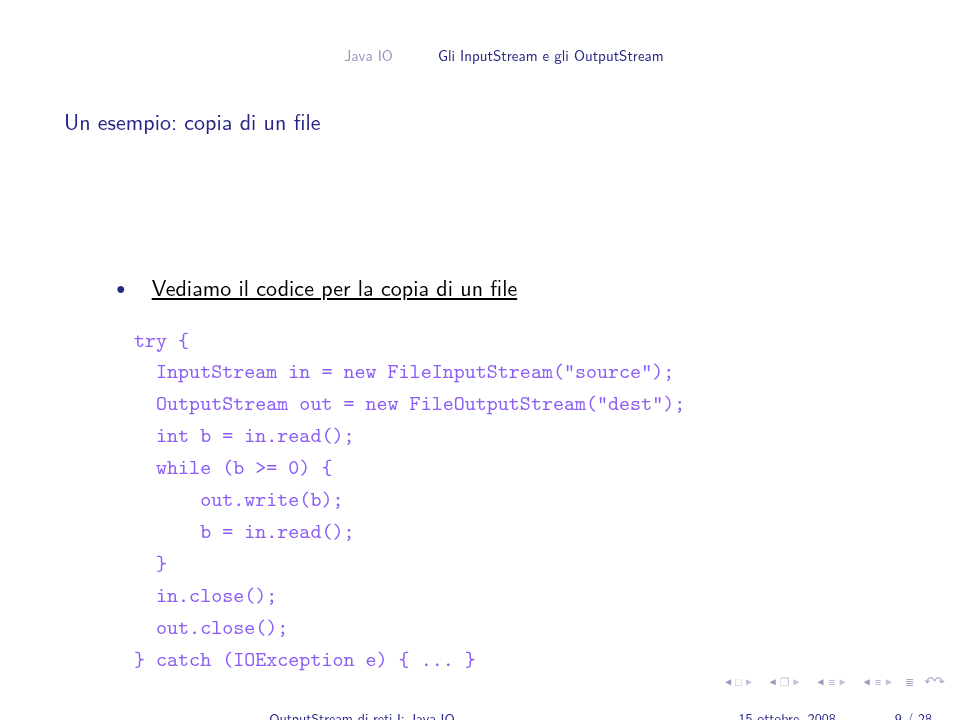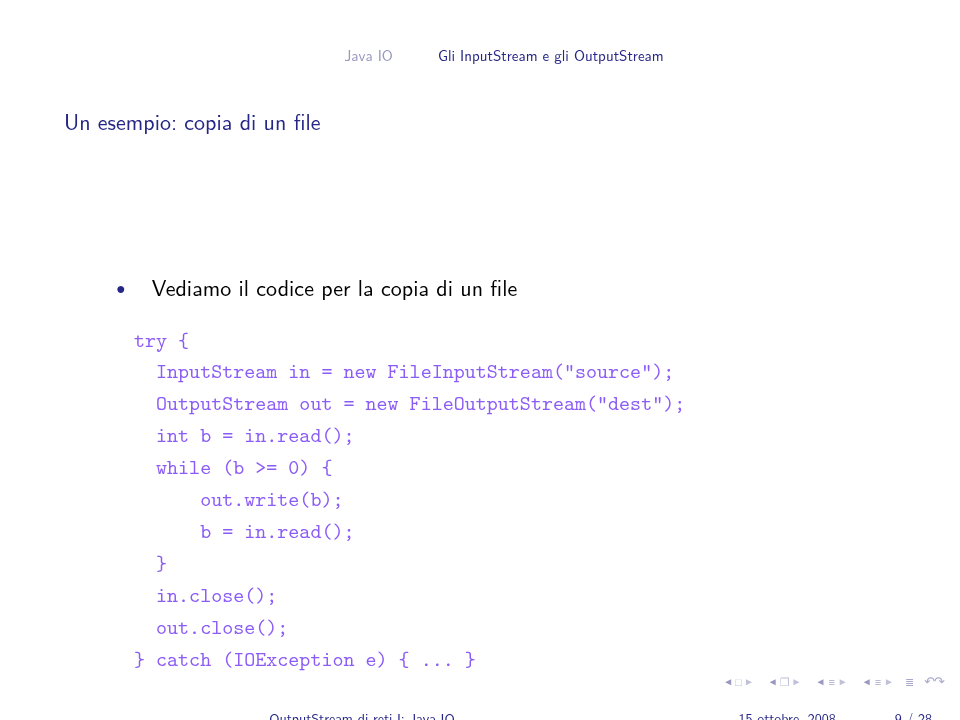--- a/index.html
+++ b/index.html
@@ -44,20 +44,21 @@
   .bullet {
     color: #262686;
     font-size: 16px;
     margin-right: 14px;
     flex: 0 0 auto;
     position: relative;
     top: -2px;
   }
   .bullet-text {
     font-family: "Latin Modern Sans", Helvetica, Arial, sans-serif;
+    text-decoration: underline;
   }
   .code {
     font-family: "Latin Modern Mono", "Courier New", Courier, monospace;
     font-size: 21px;
     line-height: 1.52;
     white-space: pre;
     margin-left: 56px;
     margin-top: 6px;
     color: #8b5cf6;
   }

